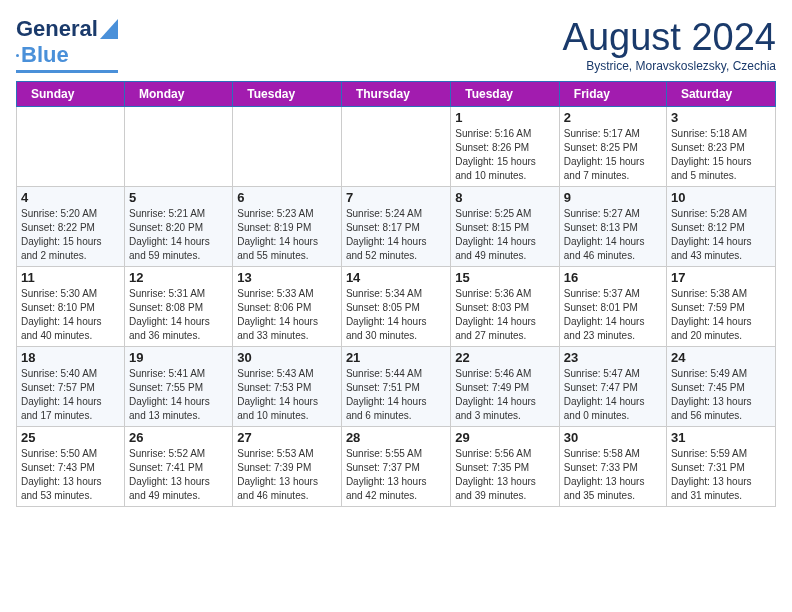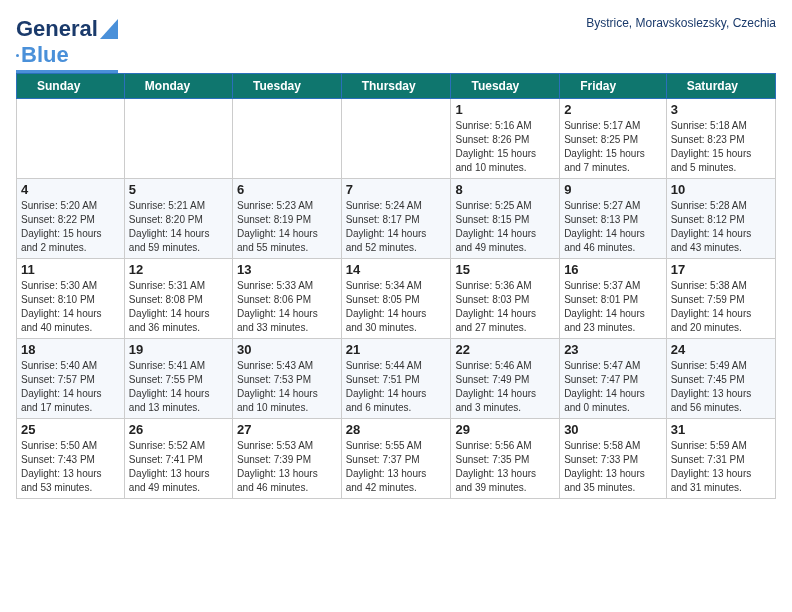--- a/index.html
+++ b/index.html
@@ -7,21 +7,21 @@
       font-family: Arial, sans-serif;
       background: #fff;
       width: 792px;
       min-height: 612px;
       padding: 16px;
     }
     .header-area {
       display: flex;
       justify-content: space-between;
       align-items: flex-start;
-      margin-bottom: 0;
+      margin-bottom: 8px;
     }
     .logo {
       display: flex;
       flex-direction: column;
       align-items: flex-start;
     }
     .logo-row {
       display: flex;
       align-items: center;
     }
@@ -42,23 +42,23 @@
     .subtitle {
       font-size: 12px;
       color: #1a3a6b;
     }
     .calendar {
       width: 100%;
       border-collapse: collapse;
       font-size: 11px;
     }
     .calendar th {
-      background: #0f766e;
+      background: #a21caf;
       color: #fff;
-      padding: 5px 20px;
+      padding: 5px 14px;
       text-align: left;
       font-size: 12px;
       border: 1px solid #2a6fbb;
     }
     .calendar td {
       border: 1px solid #ccc;
       vertical-align: top;
       padding: 3px 4px;
       width: 113px;
       min-height: 70px;
@@ -96,20 +96,21 @@
         <polygon points="0,20 18,20 18,0" fill="#4a90d9"></polygon>
       </svg>
     </div>
     <div style="display:flex;align-items:center;">
       <div style="width:3px;height:3px;background:#4a90d9;border-radius:50%;margin-right:2px;"></div>
       <span style="font-size:22px;font-weight:bold;color:#4a90d9;">Blue</span>
     </div>
     <div class="logo-blue-line"></div>
   </div>
   <div class="title-area">
+    <div class="main-title">August 2024</div>
     <div class="subtitle">Bystrice, Moravskoslezsky, Czechia</div>
   </div>
 </div>
 
 <table class="calendar">
   <thead>
     <tr>
     <th>Sunday</th>
         <th>Monday</th>
         <th>Tuesday</th>

